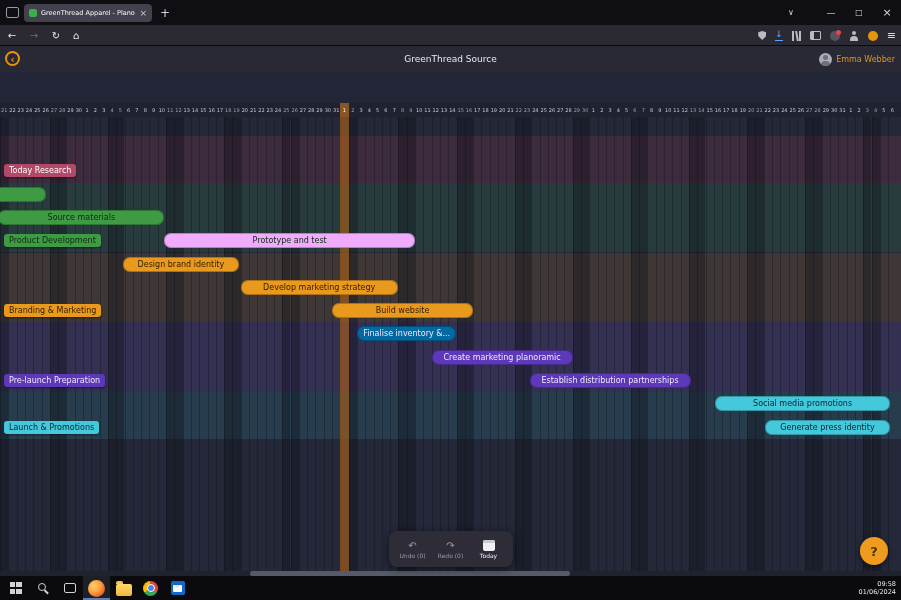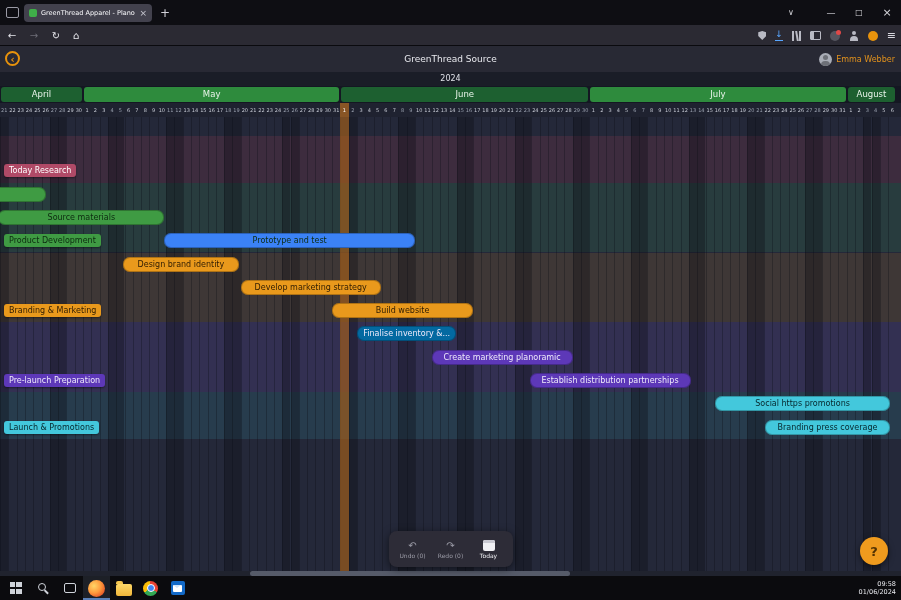--- a/index.html
+++ b/index.html
@@ -153,29 +153,21 @@
   </div>
 
   <div class="app-header">
     <div class="app-title">GreenThread Source</div>
     <div class="back-ring">‹</div>
     <div class="userbox">
       <span class="avatar"></span>
       <span class="user-name">Emma Webber</span>
     </div>
   </div>
-  <div class="year-row">2024</div>
-
-  <div class="months-row" id="tl-months">
-      <div class="month-block dark" style="left: 1px; width: 81px;">April</div>
-      <div class="month-block bright" style="left: 84px; width: 255.3px;">May</div>
-      <div class="month-block dark" style="left: 341.3px; width: 247px;">June</div>
-      <div class="month-block bright" style="left: 590.3px; width: 255.3px;">July</div>
-      <div class="month-block dark" style="left: 847.6px; width: 47.8px;">August</div>
-    </div>
+
   <div class="days-row" id="tl-days">
       <div class="day-num we" style="left: 0px; width: 8.3px;">21</div>
       <div class="day-num" style="left: 8.3px; width: 8.3px;">22</div>
       <div class="day-num" style="left: 16.6px; width: 8.3px;">23</div>
       <div class="day-num" style="left: 24.9px; width: 8.3px;">24</div>
       <div class="day-num" style="left: 33.2px; width: 8.3px;">25</div>
       <div class="day-num" style="left: 41.5px; width: 8.3px;">26</div>
       <div class="day-num we" style="left: 49.8px; width: 8.3px;">27</div>
       <div class="day-num we" style="left: 58.1px; width: 8.3px;">28</div>
       <div class="day-num" style="left: 66.4px; width: 8.3px;">29</div>
@@ -389,29 +381,29 @@
       <div class="day-col" style="left: 838.3px; width: 8.3px;"></div>
       <div class="day-col" style="left: 846.6px; width: 8.3px;"></div>
       <div class="day-col" style="left: 854.9px; width: 8.3px;"></div>
       <div class="day-col we" style="left: 863.2px; width: 8.3px;"></div>
       <div class="day-col we" style="left: 871.5px; width: 8.3px;"></div>
       <div class="day-col" style="left: 879.8px; width: 8.3px;"></div>
       <div class="day-col" style="left: 888.1px; width: 8.3px;"></div>
       <div class="today-col" style="left: 340.3px; width: 8.3px;"></div>
       <div class="task-bar" style="left: -16.6px; width: 63.08px; top: 69.6px; background: rgb(63, 155, 67); color: rgb(13, 43, 16);"></div>
       <div class="task-bar" style="left: -1.66px; width: 166px; top: 92.9px; background: rgb(63, 155, 67); color: rgb(13, 43, 16);">Source materials</div>
-      <div class="task-bar" style="left: 164.34px; width: 250.66px; top: 116.2px; background: #3b82f6; color: rgb(13, 43, 16);">Prototype and test</div>
+      <div class="task-bar" style="left: 164.34px; width: 250.66px; top: 116.2px; background: #f0abfc; color: rgb(13, 43, 16);">Prototype and test</div>
       <div class="task-bar" style="left: 122.84px; width: 116.2px; top: 139.5px; background: rgb(233, 153, 28); color: rgb(46, 28, 3);">Design brand identity</div>
-      <div class="task-bar" style="left: 240.7px; width: 140px; top: 162.8px; background: rgb(233, 153, 28); color: rgb(46, 28, 3);">Develop marketing strategy</div>
+      <div class="task-bar" style="left: 240.7px; width: 157px; top: 162.8px; background: rgb(233, 153, 28); color: rgb(46, 28, 3);">Develop marketing strategy</div>
       <div class="task-bar" style="left: 332px; width: 141.1px; top: 186.1px; background: rgb(233, 153, 28); color: rgb(46, 28, 3); border-radius: 7px;">Build website</div>
       <div class="task-bar" style="left: 356.9px; width: 99.6px; top: 209.4px; background: #0369a1; color: rgb(239, 234, 252);">Finalise inventory &amp;...</div>
       <div class="task-bar" style="left: 431.6px; width: 141.1px; top: 232.7px; background: rgb(93, 56, 184); color: rgb(239, 234, 252);">Create marketing planoramic</div>
       <div class="task-bar" style="left: 529.54px; width: 161.02px; top: 256px; background: rgb(93, 56, 184); color: rgb(239, 234, 252);">Establish distribution partnerships</div>
-      <div class="task-bar" style="left: 715.46px; width: 174.3px; top: 279.3px; background: rgb(67, 200, 220); color: rgb(6, 38, 44);">Social https promotions</div>
-      <div class="task-bar" style="left: 765.26px; width: 124.5px; top: 302.6px; background: rgb(67, 200, 220); color: rgb(6, 38, 44);">Branding press coverage</div>
+      <div class="task-bar" style="left: 715.46px; width: 174.3px; top: 279.3px; background: rgb(67, 200, 220); color: rgb(6, 38, 44);">Social media promotions</div>
+      <div class="task-bar" style="left: 765.26px; width: 124.5px; top: 302.6px; background: rgb(67, 200, 220); color: rgb(6, 38, 44);">Generate press identity</div>
       <div class="cat-chip" style="top: 47.3px; background: rgb(176, 74, 103); color: rgb(255, 255, 255);">Today Research</div>
       <div class="cat-chip" style="top: 117.2px; background: rgb(63, 155, 67); color: rgb(13, 43, 16);">Product Development</div>
       <div class="cat-chip" style="top: 187.1px; background: rgb(233, 153, 28); color: rgb(46, 28, 3);">Branding &amp; Marketing</div>
       <div class="cat-chip" style="top: 257px; background: rgb(93, 56, 184); color: rgb(239, 234, 252);">Pre-launch Preparation</div>
       <div class="cat-chip" style="top: 303.6px; background: rgb(67, 200, 220); color: rgb(6, 38, 44);">Launch &amp; Promotions</div>
     </div>
 
   <div class="float-toolbar">
     <div class="ft-btn">
       <span class="ft-ico">↶</span>

